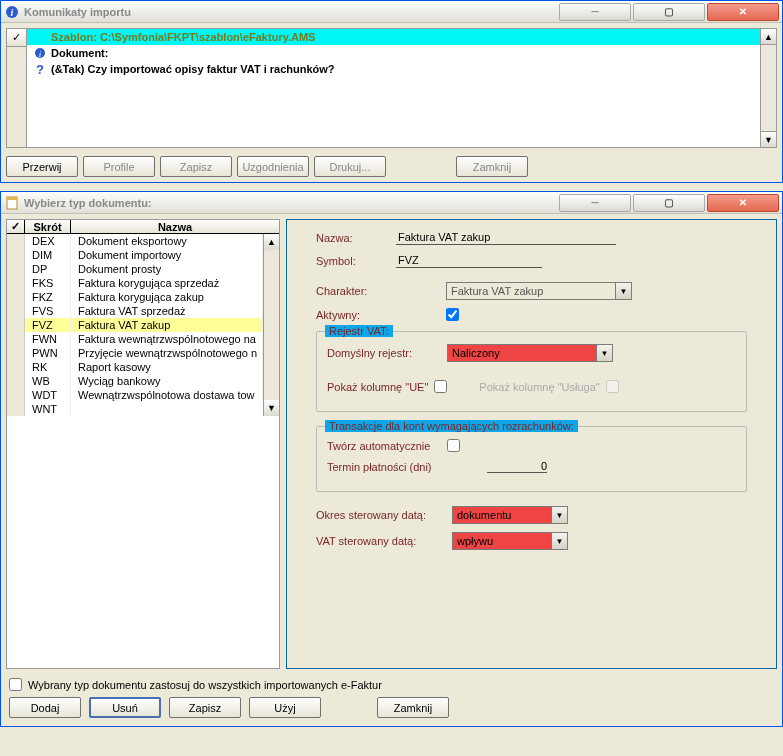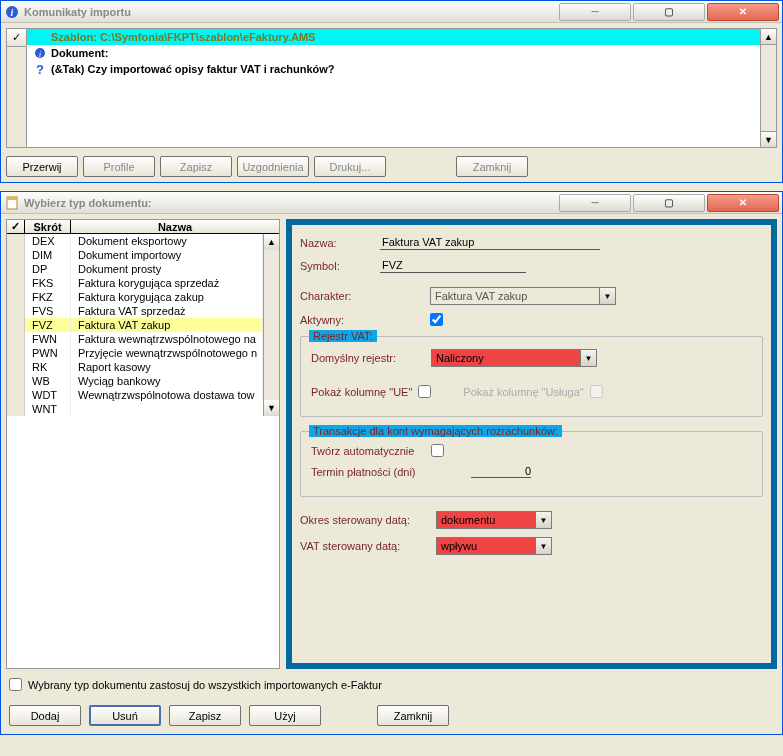--- a/index.html
+++ b/index.html
@@ -130,21 +130,21 @@
 .doc-row.sel { background:#ffff99; }
 .doc-row .c{ border-right:1px solid #eee; padding-left:7px; white-space:nowrap; overflow:hidden;}
 .doc-row .c.check{width:18px; border-right:1px solid #ccc; background:#ece9d8; padding:0;}
 .doc-row .c.skrot{width:46px;}
 .doc-row .c.nazwa{flex:1;}
 .left-scroll{width:16px;border-left:1px solid #999;background:#ece9dc;display:flex;flex-direction:column;}
 .left-scroll .sbtn{height:16px;background:linear-gradient(to bottom,#fefefe,#dcdad0);display:flex;align-items:center;justify-content:center;font-size:9px;}
 .left-grid{display:flex;flex:1;}
 .left-main{flex:1;}
 
-.right-pane { flex:1; border:6px solid #0369a1; padding:10px 8px; }
+.right-pane { flex:1; border:1px solid #0369a1; padding:10px 29px; }
 .field-row{ display:flex; align-items:center; margin-bottom:8px; gap:10px;}
 .field-row .lbl{ color:#7a2626; width:70px;}
 .field-row .lbl.long{width:110px;}
 .underline-input{
   border:none; border-bottom:1px solid #555; background:transparent;
   font-family:inherit; font-size:11px; min-width:180px; padding:1px 2px;
 }
 .underline-input.short{min-width:50px;}
 .select-wrap{display:flex; align-items:stretch;}
 .select-wrap .sel-body{
@@ -163,21 +163,21 @@
 .groupbox .legend{
   position:absolute; top:-7px; left:8px; background:#0ea5e9; padding:0 4px;
   color:#7a2626;
 }
 .cb{ width:13px;height:13px; }
 .small-num{
   border:none;border-bottom:1px solid #555;background:transparent;width:60px;text-align:right;
   font-family:inherit;font-size:11px;
 }
 .footer-area{padding:4px 8px 8px 8px;}
-.footer-cb{display:flex;align-items:center;gap:6px;margin-bottom:14px;}
+.footer-cb{display:flex;align-items:center;gap:6px;margin-bottom:6px;}
 .footer-btns{display:flex;gap:8px;align-items:center;}
 </style>
 </head>
 <body>
 
 <div class="window">
   <div class="titlebar">
     <span class="icon">
       <svg width="14" height="14">
           <circle cx="7" cy="7" r="6" fill="#2a5bd0"></circle>

